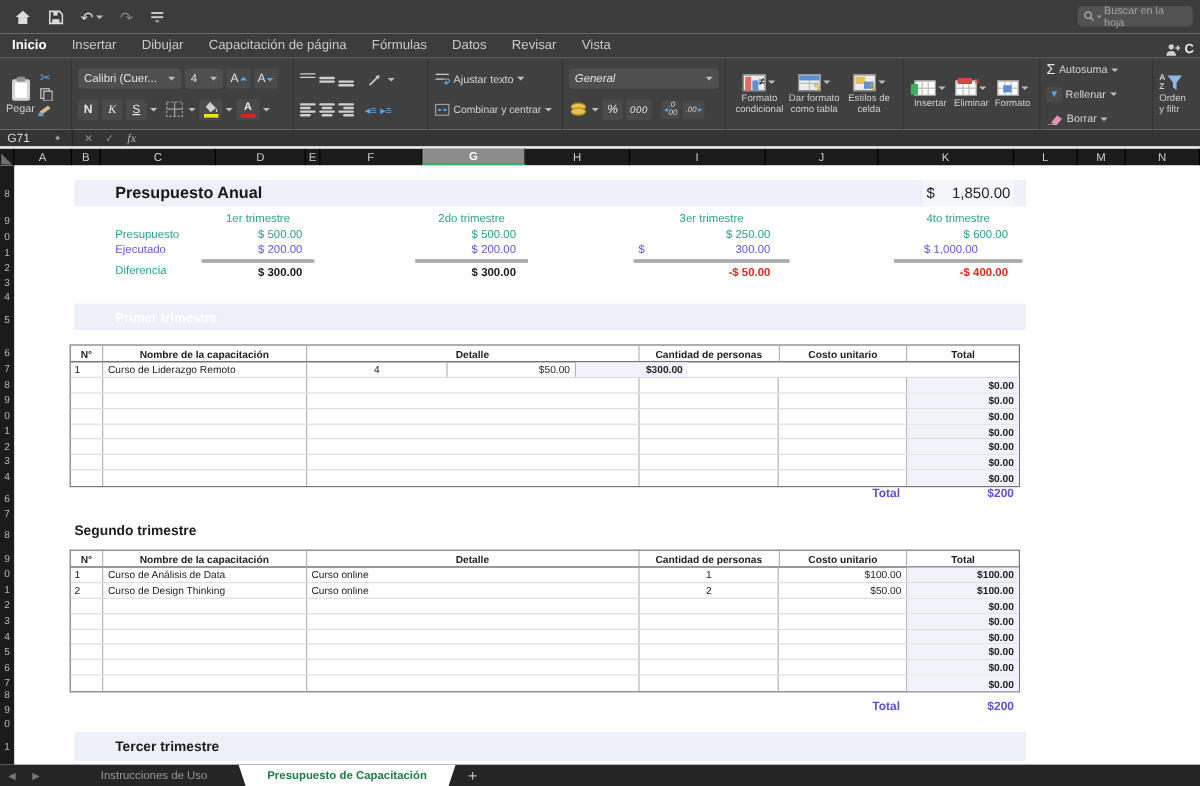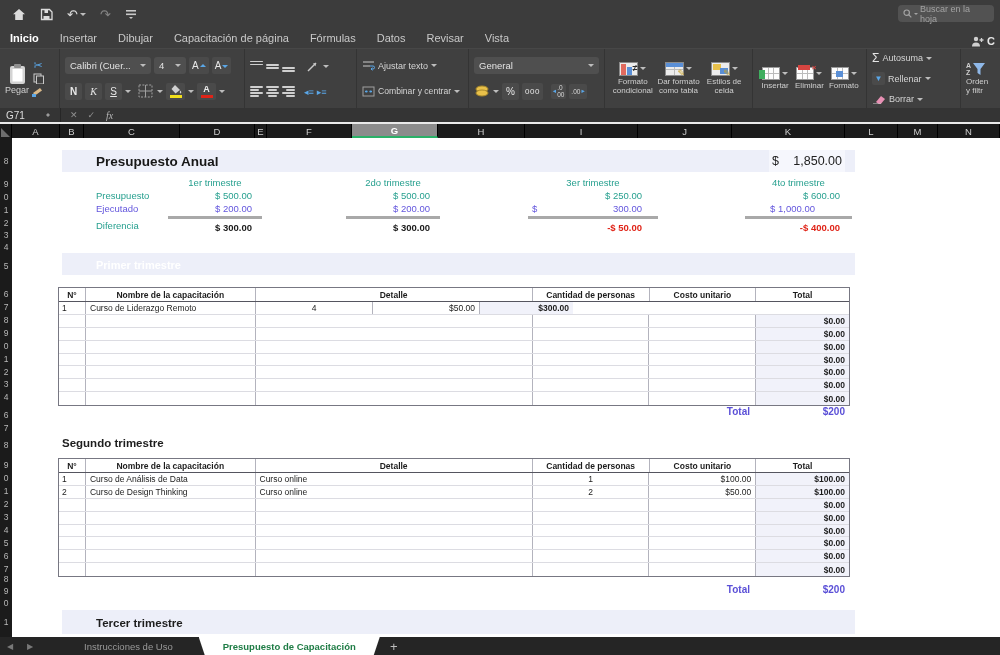--- a/index.html
+++ b/index.html
@@ -337,21 +337,21 @@
         <svg width="13" height="11">
             <rect x="1" y="1" width="11" height="9" fill="none" stroke="#9f9f9f"></rect>
             <path d="M3 5.5 h2.5 M10 5.5 h-2.5" stroke="#5aa7e8" stroke-width="1.5"></path>
             <path d="M5.5 5.5 l-1.4 -1.2 v2.4 z M7.5 5.5 l1.4 -1.2 v2.4 z" fill="#5aa7e8"></path>
           </svg>
         <span style="font-size:8.6px;white-space:nowrap;">Combinar y centrar</span>
         <span class="car"></span>
       </div>
     </div>
 
-    <div class="rgroup" style="width:136px;">
+    <div class="rgroup" style="width:136px;font-style:italic;">
       <div class="rrow">
         <div class="selbox" style="width:126px;">
           <span>General</span>
             <span class="car"></span>
         </div>
       </div>
       <div class="rrow">
         <svg width="16" height="12">
             <ellipse cx="8" cy="4" rx="6" ry="3" fill="#e8c04a" stroke="#a8882a"></ellipse>
             <ellipse cx="8" cy="8" rx="6" ry="3" fill="#e8c04a" stroke="#a8882a"></ellipse>

